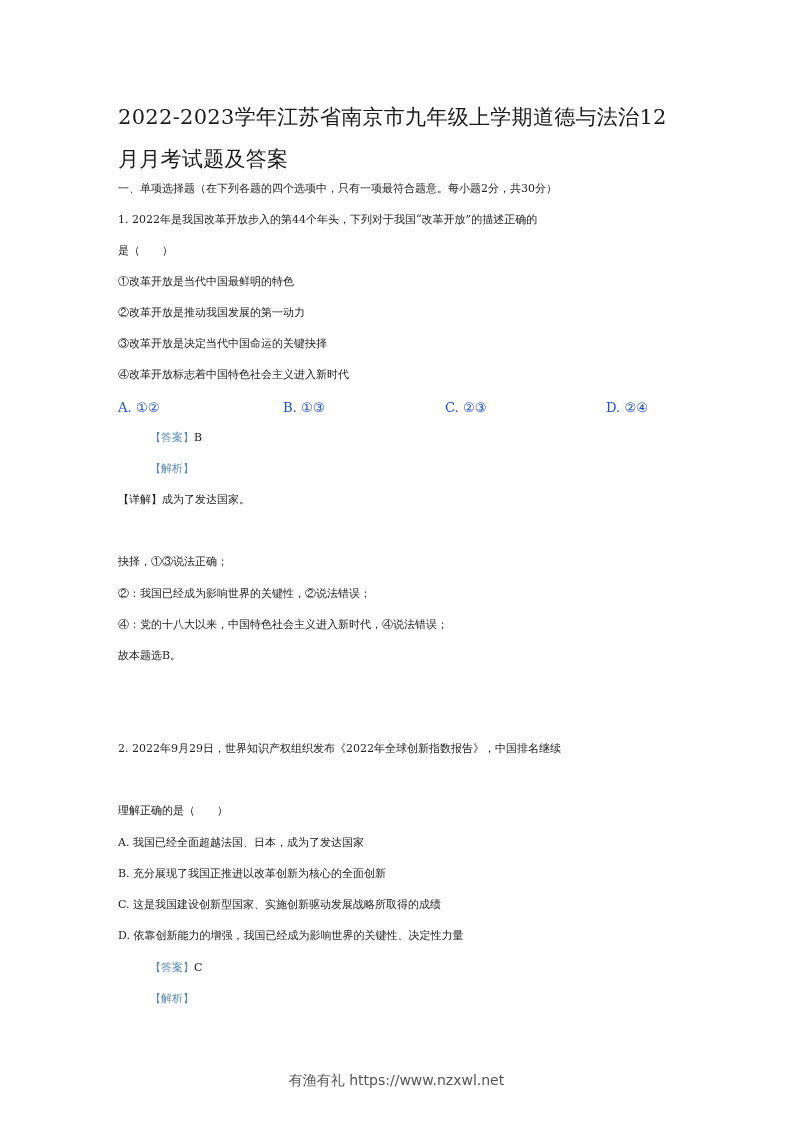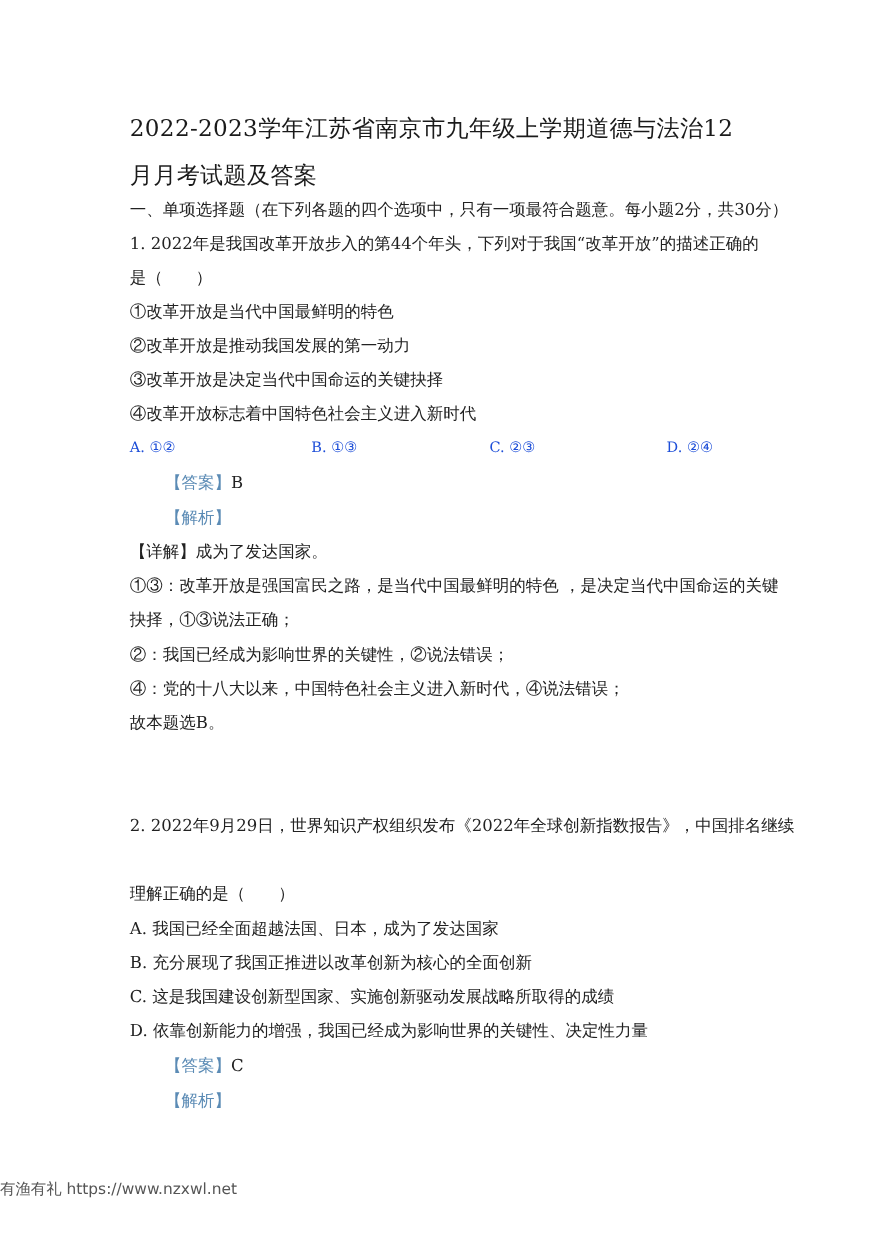--- a/index.html
+++ b/index.html
@@ -1,23 +1,23 @@
 <!DOCTYPE html>
 <html><head>
   <meta charset="utf-8">
   <style>
     html, body { margin: 0; padding: 0; background: #ffffff; }
     body { width: 793px; height: 1122px; position: relative; overflow: hidden;
            font-family: "DejaVu Serif", "Liberation Serif", serif; color: #222; }
     .page { position: absolute; left: 0; top: 0; width: 689px; height: 1122px; }
     .title { position: absolute; left: 118px; width: 570px; font-size: 21px; line-height: 1; color: #1a1a1a; white-space: nowrap; letter-spacing: 0.3px; }
-    .line { position: absolute; left: 118px; font-size: 15px; line-height: 1; white-space: nowrap; color: #222; }
+    .line { position: absolute; left: 118px; font-size: 11px; line-height: 1; white-space: nowrap; color: #222; }
     .label { color: #5b8bb5; margin-left: 32px; }
     .opt { position: absolute; font-size: 13.2px; line-height: 1; white-space: nowrap; color: #1d4ed8; }
-    .footer { position: absolute; left: 0; width: 793px; top: 1072px; 
+    .footer { position: absolute; left: 0; width: 793px; top: 1072px; text-align: center;
               font-family: "DejaVu Sans", "Liberation Sans", sans-serif; font-size: 14px; color: #555; }
   </style>
 </head>
 <body>
 
 <div class="page">
 
   <div class="title" style="top:107px">2022-2023学年江苏省南京市九年级上学期道德与法治12</div>
   <div class="title" style="top:149px">月月考试题及答案</div>
 
@@ -38,21 +38,20 @@
   <div class="line" style="top:432px">
     <span class="label">【答案】</span><span>B</span>
   </div>
   <div class="line" style="top:463px">
     <span class="label">【解析】</span>
   </div>
 
   <div class="line" style="top:494px">
     <span>【详解】</span><span>成为了发达国家。</span>
   </div>
-  <div class="line" style="top:525px">①③：改革开放是强国富民之路，是当代中国最鲜明的特色 ，是决定当代中国命运的关键</div>
   <div class="line" style="top:556px">抉择，①③说法正确；</div>
   <div class="line" style="top:588px">②：我国已经成为影响世界的关键性，②说法错误；</div>
   <div class="line" style="top:619px">④：党的十八大以来，中国特色社会主义进入新时代，④说法错误；</div>
   <div class="line" style="top:650px">故本题选B。</div>
 
   <div class="line" style="top:743px">2. 2022年9月29日，世界知识产权组织发布《2022年全球创新指数报告》，中国排名继续</div>
   <div class="line" style="top:805px">理解正确的是（　　）</div>
 
   <div class="line" style="top:837px">A. 我国已经全面超越法国、日本，成为了发达国家</div>
   <div class="line" style="top:899px">C. 这是我国建设创新型国家、实施创新驱动发展战略所取得的成绩</div>

